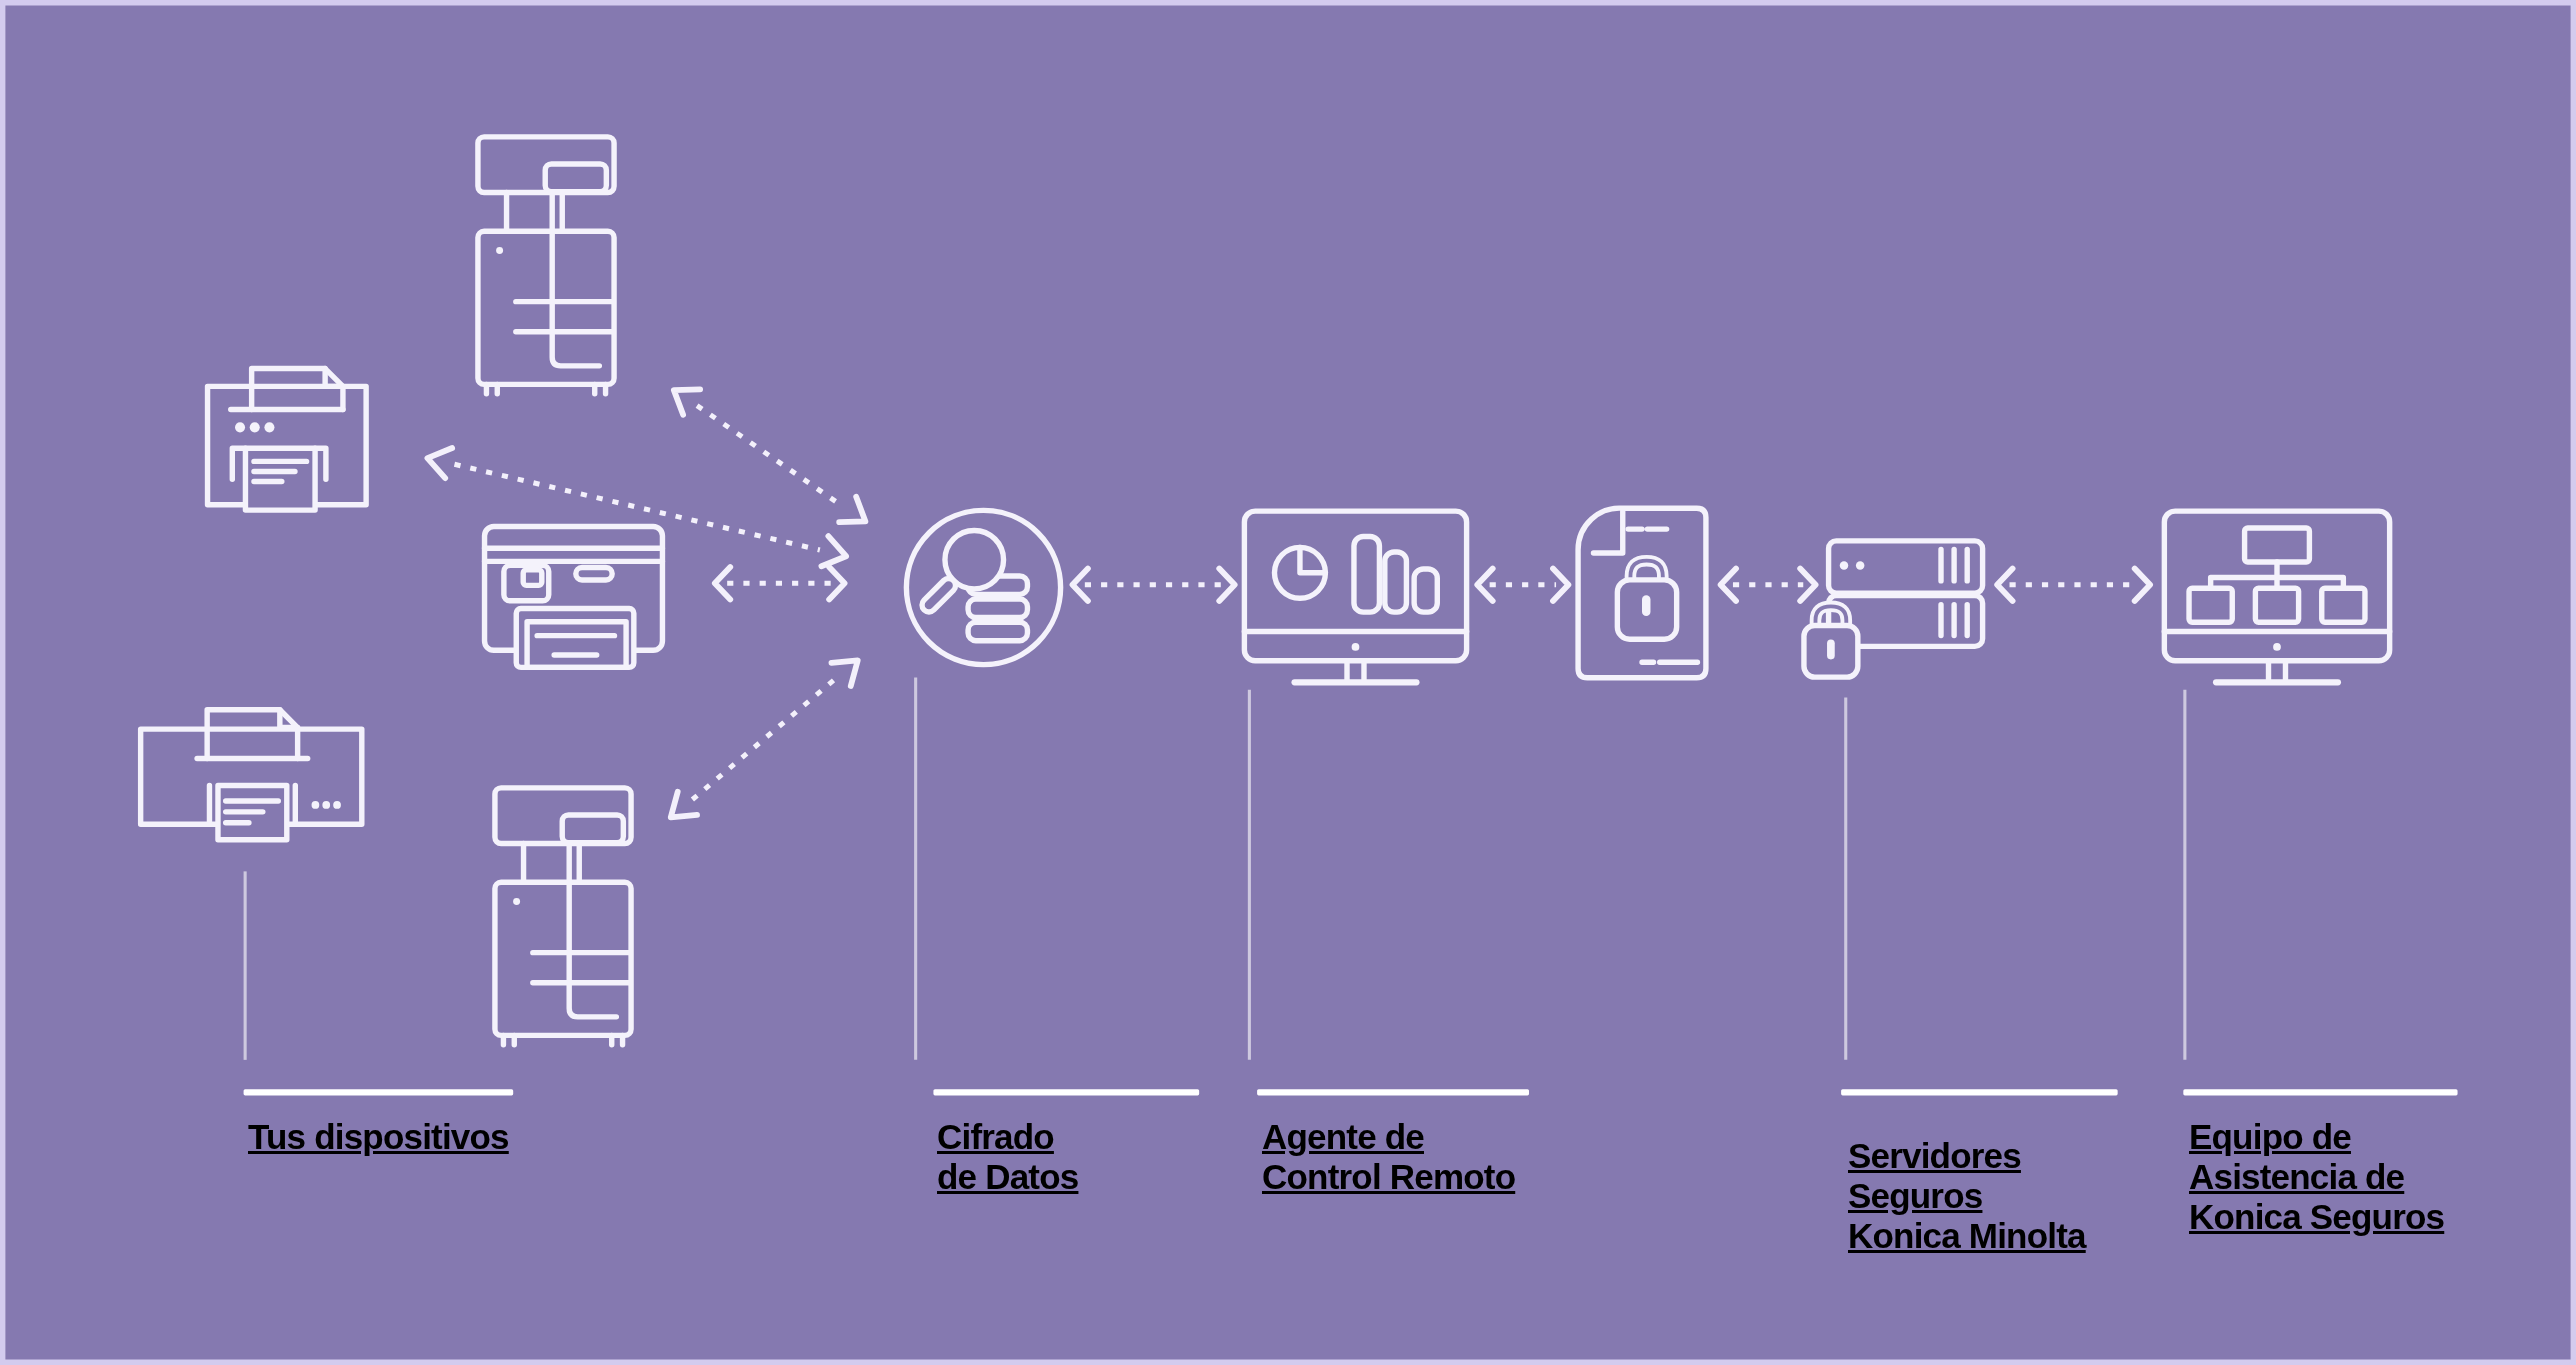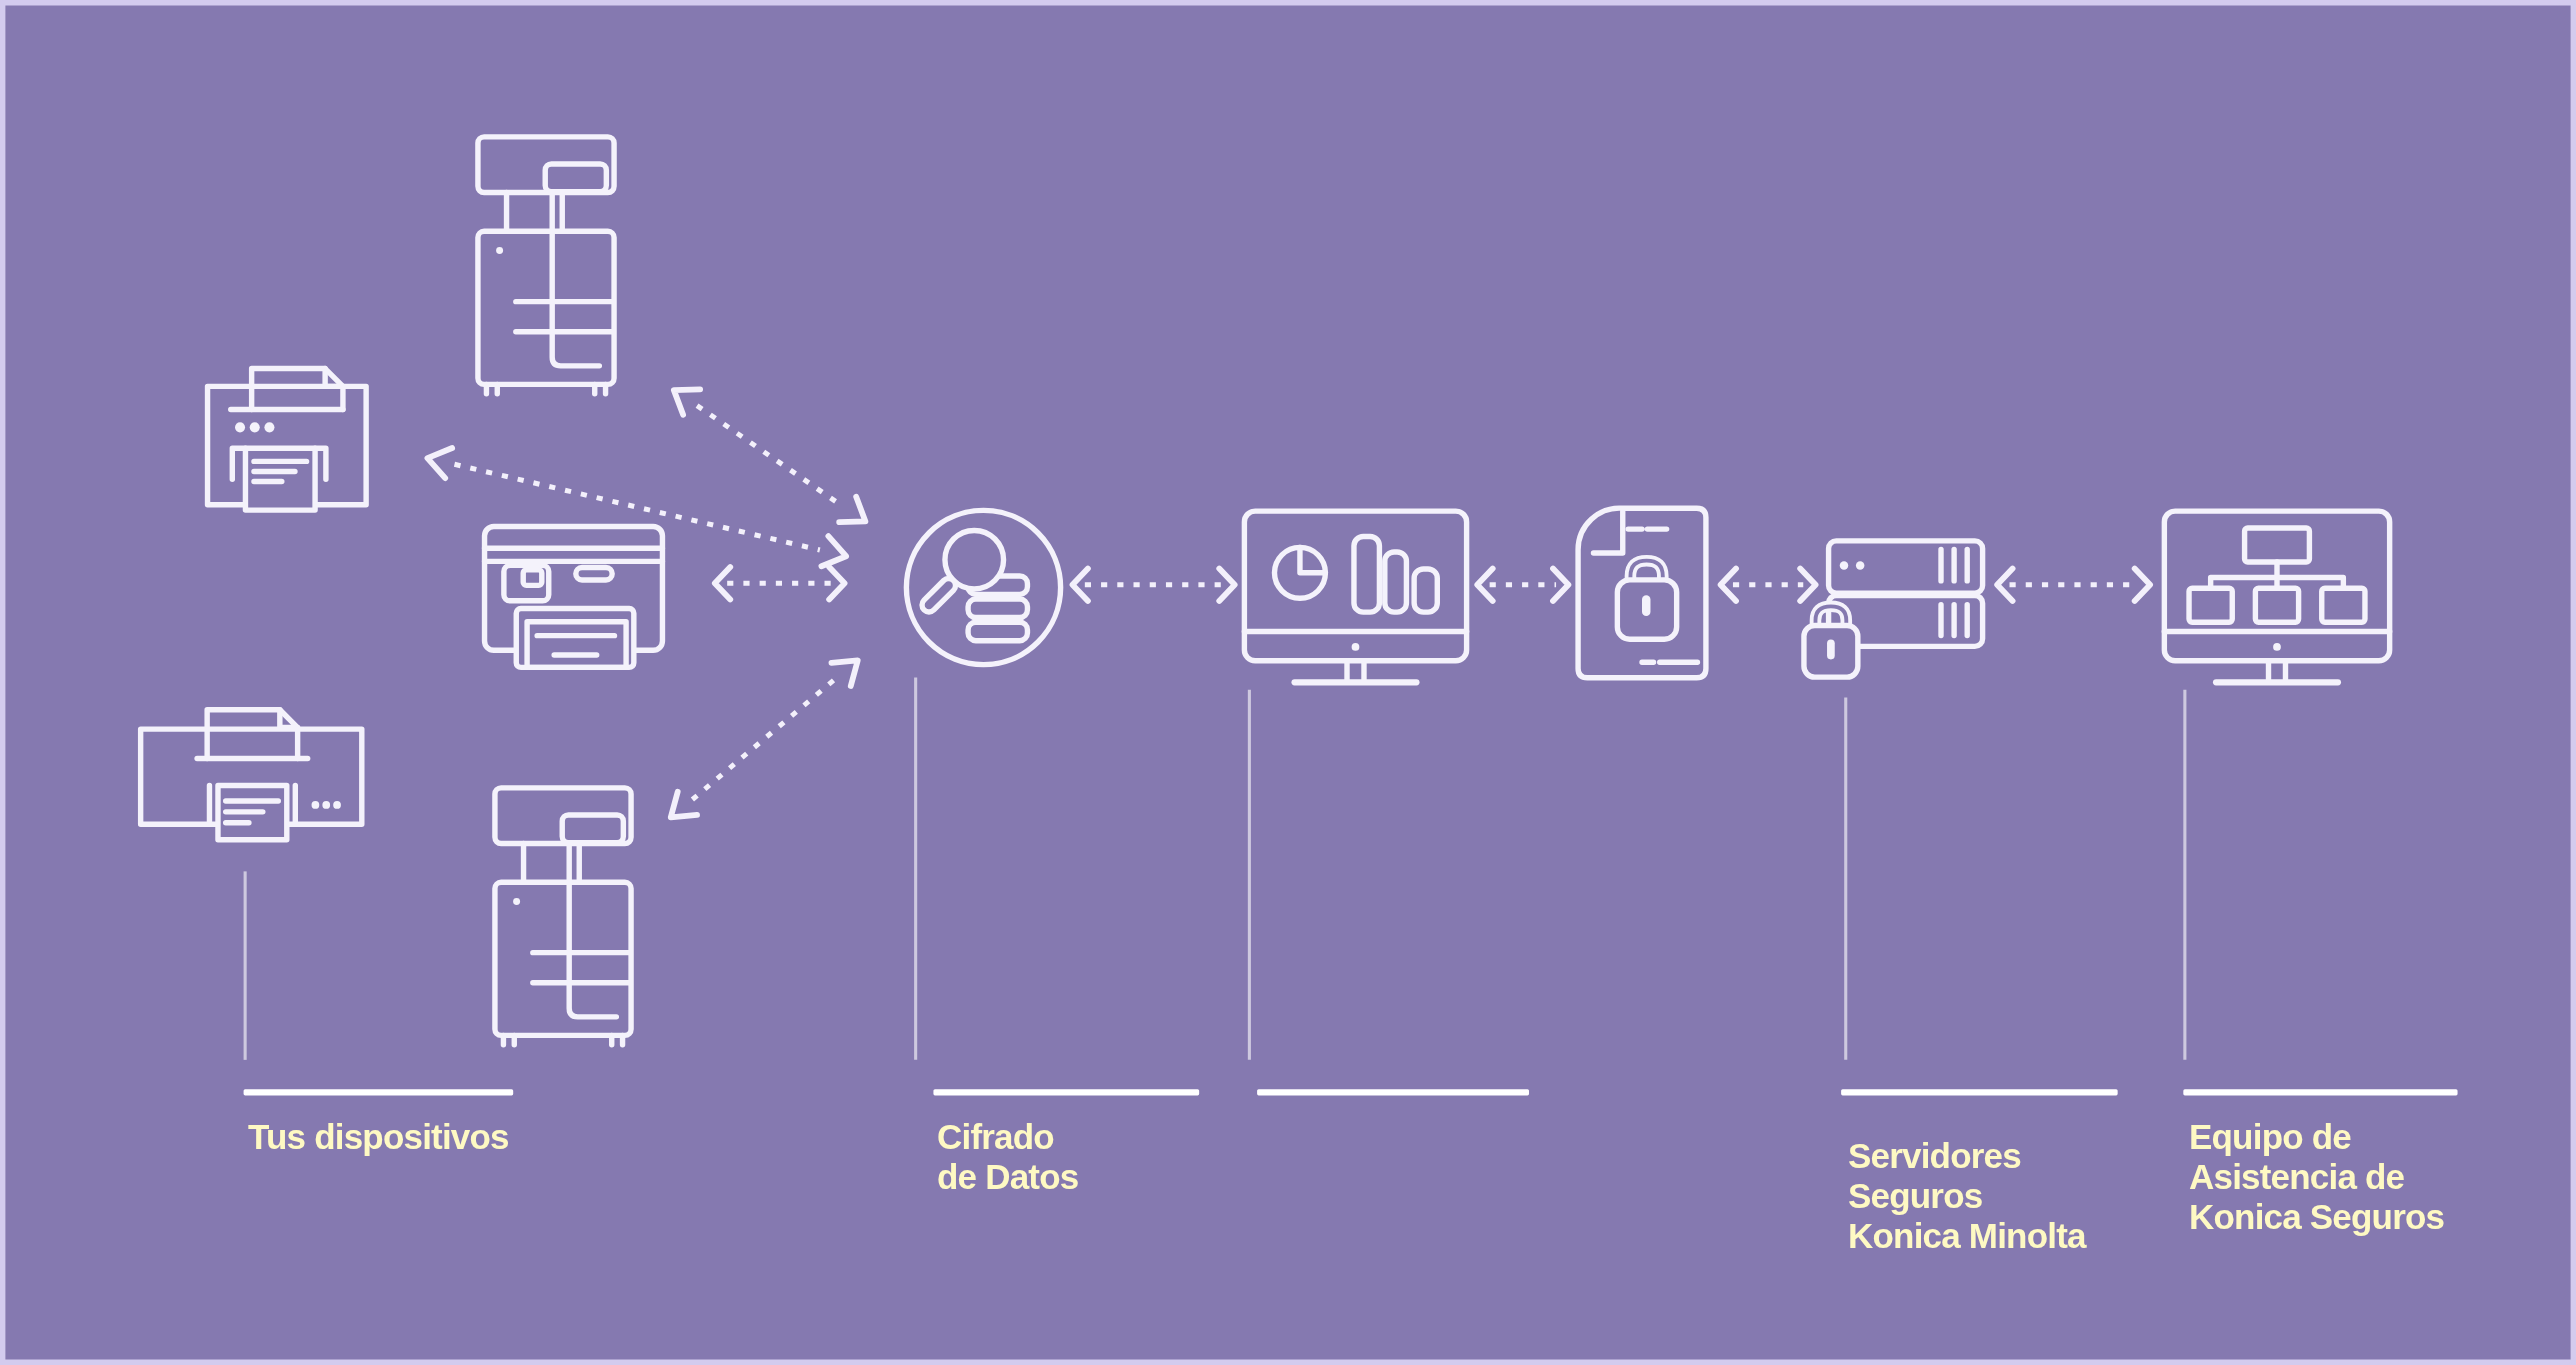--- a/index.html
+++ b/index.html
@@ -9,26 +9,27 @@
     background:#8579b0;
     box-shadow:inset 0 0 0 5.4px #d3cbee;
     overflow:hidden;
     font-family:"Liberation Sans", sans-serif;
   }
   .icon{position:absolute;}
   .icon svg{display:block;overflow:visible;}
   .links{position:absolute;left:0;top:0;}
   .lbl{
     position:absolute;
-    color:#fef9c3;
+    color:#000000;
     font-weight:bold;
     font-size:35px;
     line-height:40px;
     letter-spacing:-0.8px;
     white-space:pre-line;
+    text-decoration:underline;
   }
   
   .s  {fill:none;stroke:#f4f2fb;stroke-width:7;stroke-linecap:round;stroke-linejoin:round;}
   .sf {fill:#f4f2fb;stroke:none;}
   .sbg{fill:#8579b0;stroke:#f4f2fb;stroke-width:7;stroke-linejoin:round;}
   .dash{fill:none;stroke:#f3f0fb;stroke-width:6.5;stroke-dasharray:8 13;stroke-linecap:butt;}
   .chev{fill:none;stroke:#f3f0fb;stroke-width:7.5;stroke-linecap:round;stroke-linejoin:round;}
   .vline{fill:none;stroke:rgba(255,255,255,0.6);stroke-width:4;}
   .uline{fill:#ffffff;}
 </style>
@@ -228,20 +229,22 @@
       <rect class="s" x="122" y="104" width="56" height="44" rx="4"></rect>
       <rect class="s" x="208" y="104" width="56" height="44" rx="4"></rect>
       <path class="s" d="M139 198 V224 M161 198 V224"></path>
       <path class="s" style="stroke-width:8" d="M71 226 H229"></path>
     </svg>
   </div>
 
   <div class="lbl" style="left:248px;top:1117px;">Tus dispositivos</div>
   <div class="lbl" style="left:937px;top:1117px;">Cifrado
 de Datos</div>
+  <div class="lbl" style="left:1262px;top:1117px;">Agente de
+Control Remoto</div>
   <div class="lbl" style="left:1848px;top:1136px;">Servidores
 Seguros
 Konica Minolta</div>
   <div class="lbl" style="left:2189px;top:1117px;">Equipo de
 Asistencia de
 Konica Seguros</div>
 
 </div>
 
 

